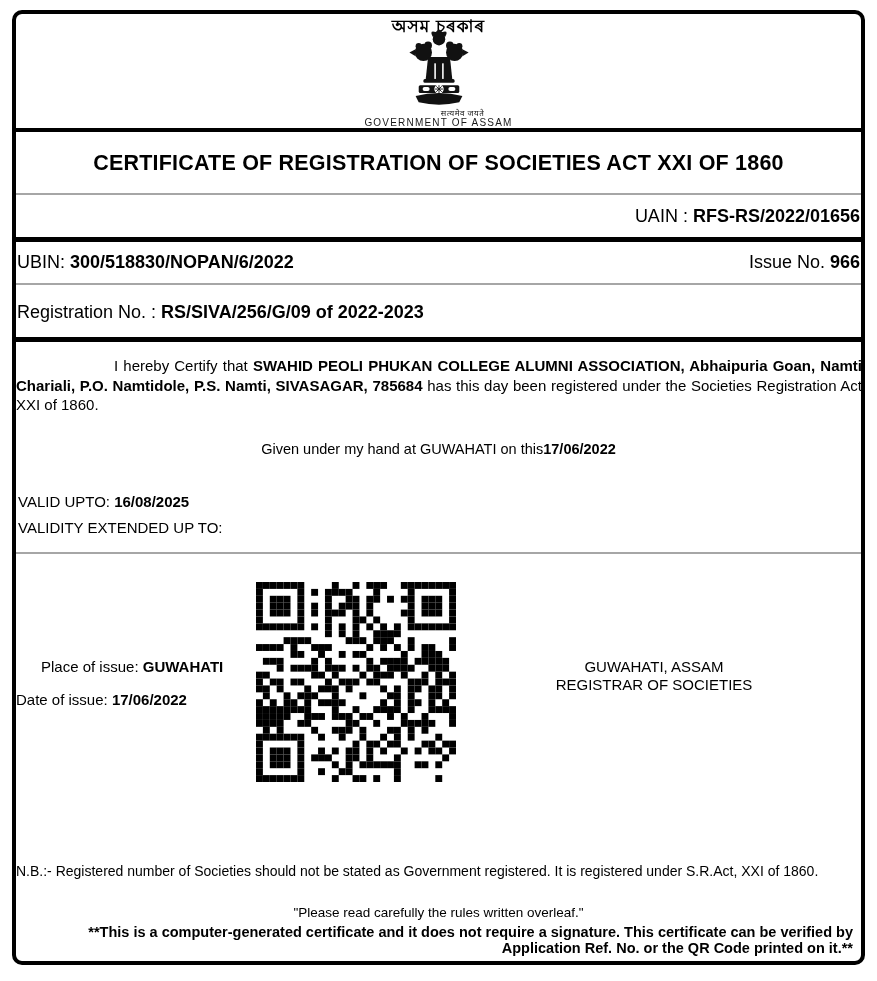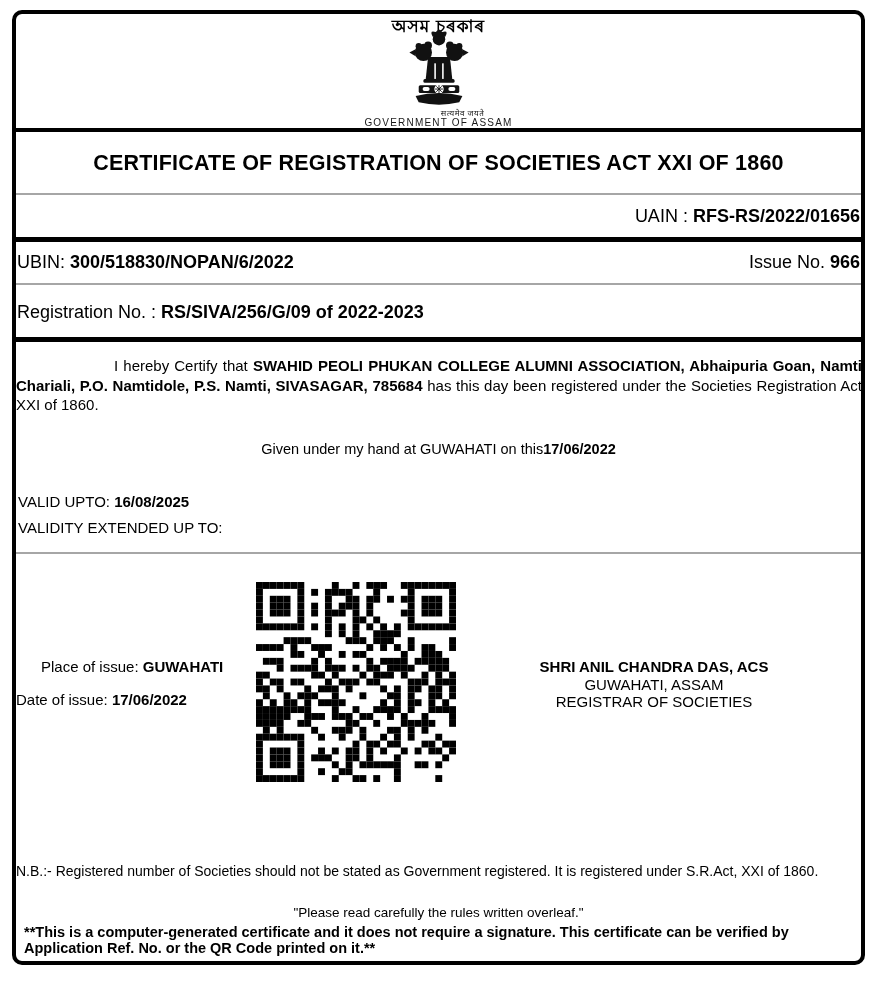--- a/index.html
+++ b/index.html
@@ -31,21 +31,21 @@
   }
   .given{top:441px;font-size:14.5px;}
   .valid{top:493px;left:18px;font-size:15px;}
   .validity{top:519px;left:18px;font-size:15px;}
   .qr{left:256px;top:582px;width:200px;height:200px;}
   .place{top:658px;left:16px;font-size:15px;padding-left:25px;}
   .dateissue{top:691px;left:16px;font-size:15px;}
   .sig{top:658px;left:524px;width:260px;text-align:center;font-size:15px;line-height:17.5px;}
   .nb{top:863px;left:16px;right:16px;font-size:14px;}
   .quote{top:905px;font-size:13.5px;}
-  .gennote{top:924px;left:24px;right:24px;text-align:left;font-size:14.5px;font-weight:bold;line-height:16px;}
+  .gennote{top:924px;left:24px;right:24px;text-align:right;font-size:14.5px;font-weight:bold;line-height:16px;}
 </style>
 </head>
 <body>
 
 <div class="page-border"></div>
 
 <div class="abs center assamese">অসম চৰকাৰ</div>
 
 <div class="abs emblem">
   <svg width="78" height="78" viewBox="0 0 100 100" aria-hidden="true">
@@ -538,21 +538,20 @@
 
 <div class="abs place">
   <span>Place of issue: </span><span class="b">GUWAHATI</span>
 </div>
 
 <div class="abs dateissue">
   <span>Date of issue: </span><span class="b">17/06/2022</span>
 </div>
 
 <div class="abs sig">
-  <div class="b">SHRI ANIL CHANDRA DAS, ACS</div>
   <div>GUWAHATI, ASSAM</div>
   <div>REGISTRAR OF SOCIETIES</div>
 </div>
 
 <div class="abs nb">N.B.:- Registered number of Societies should not be stated as Government registered. It is registered under S.R.Act, XXI of 1860.</div>
 
 <div class="abs center quote">"Please read carefully the rules written overleaf."</div>
 
 <div class="abs gennote">**This is a computer-generated certificate and it does not require a signature. This certificate can be verified by Application Ref. No. or the QR Code printed on it.**</div>
 

